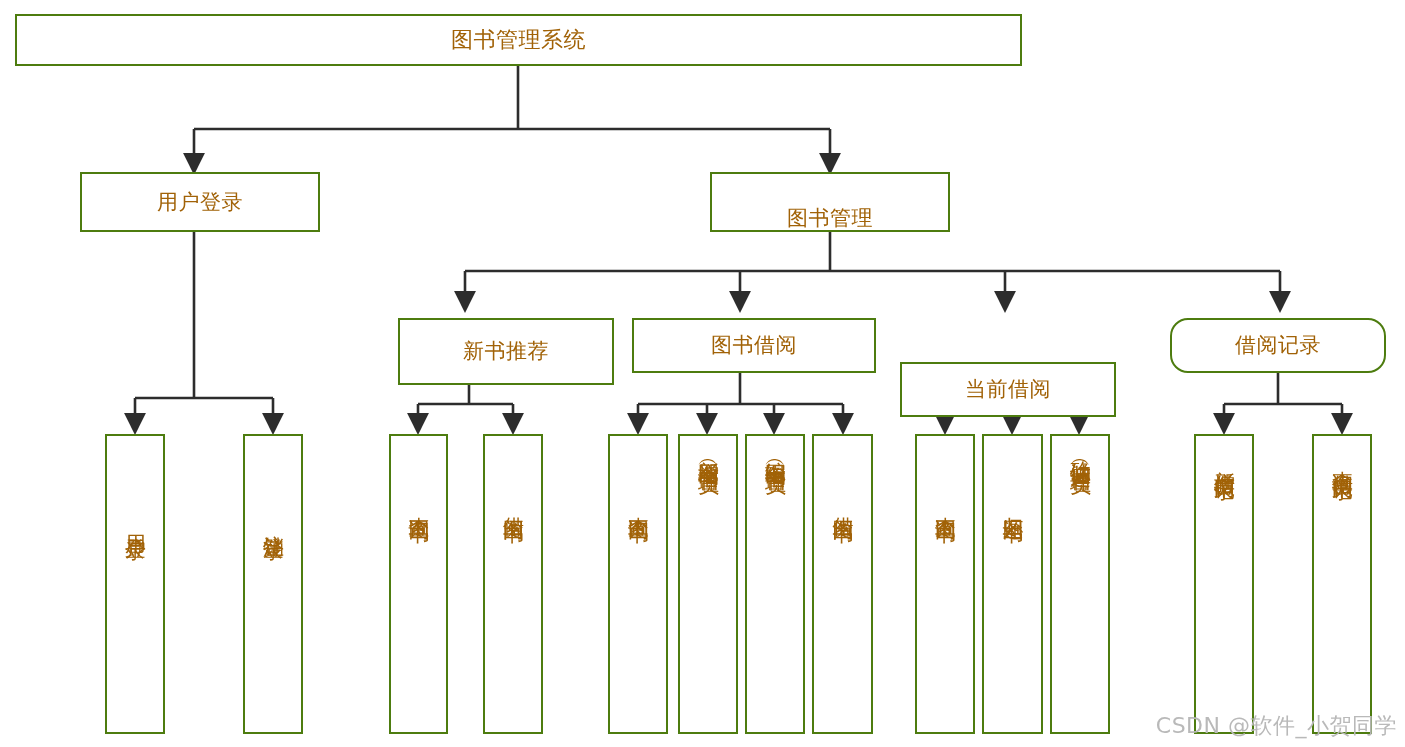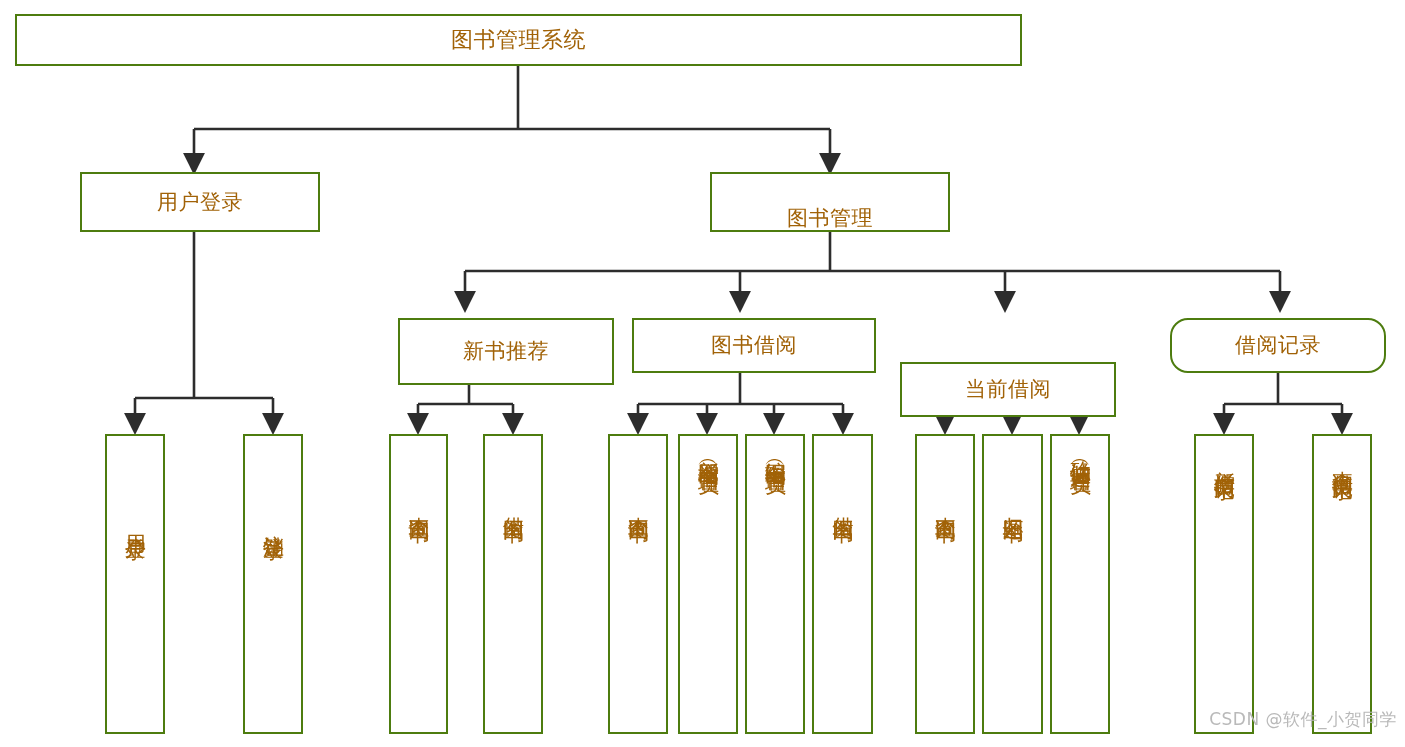--- a/index.html
+++ b/index.html
@@ -68,22 +68,22 @@
   }
   .node.vert.top .label {
     margin-top: 8px;
   }
   .node.vert.top2 .label {
     margin-top: 18px;
   }
   .watermark {
     position: absolute;
     right: 8px;
-    bottom: 16px;
-    font-size: 17px;
+    bottom: 6px;
+    font-size: 22px;
     color: #b9b9b9;
     white-space: nowrap;
     letter-spacing: 0.5px;
   }
 </style>
 </head>
 <body>
 
 <div id="canvas">
 

